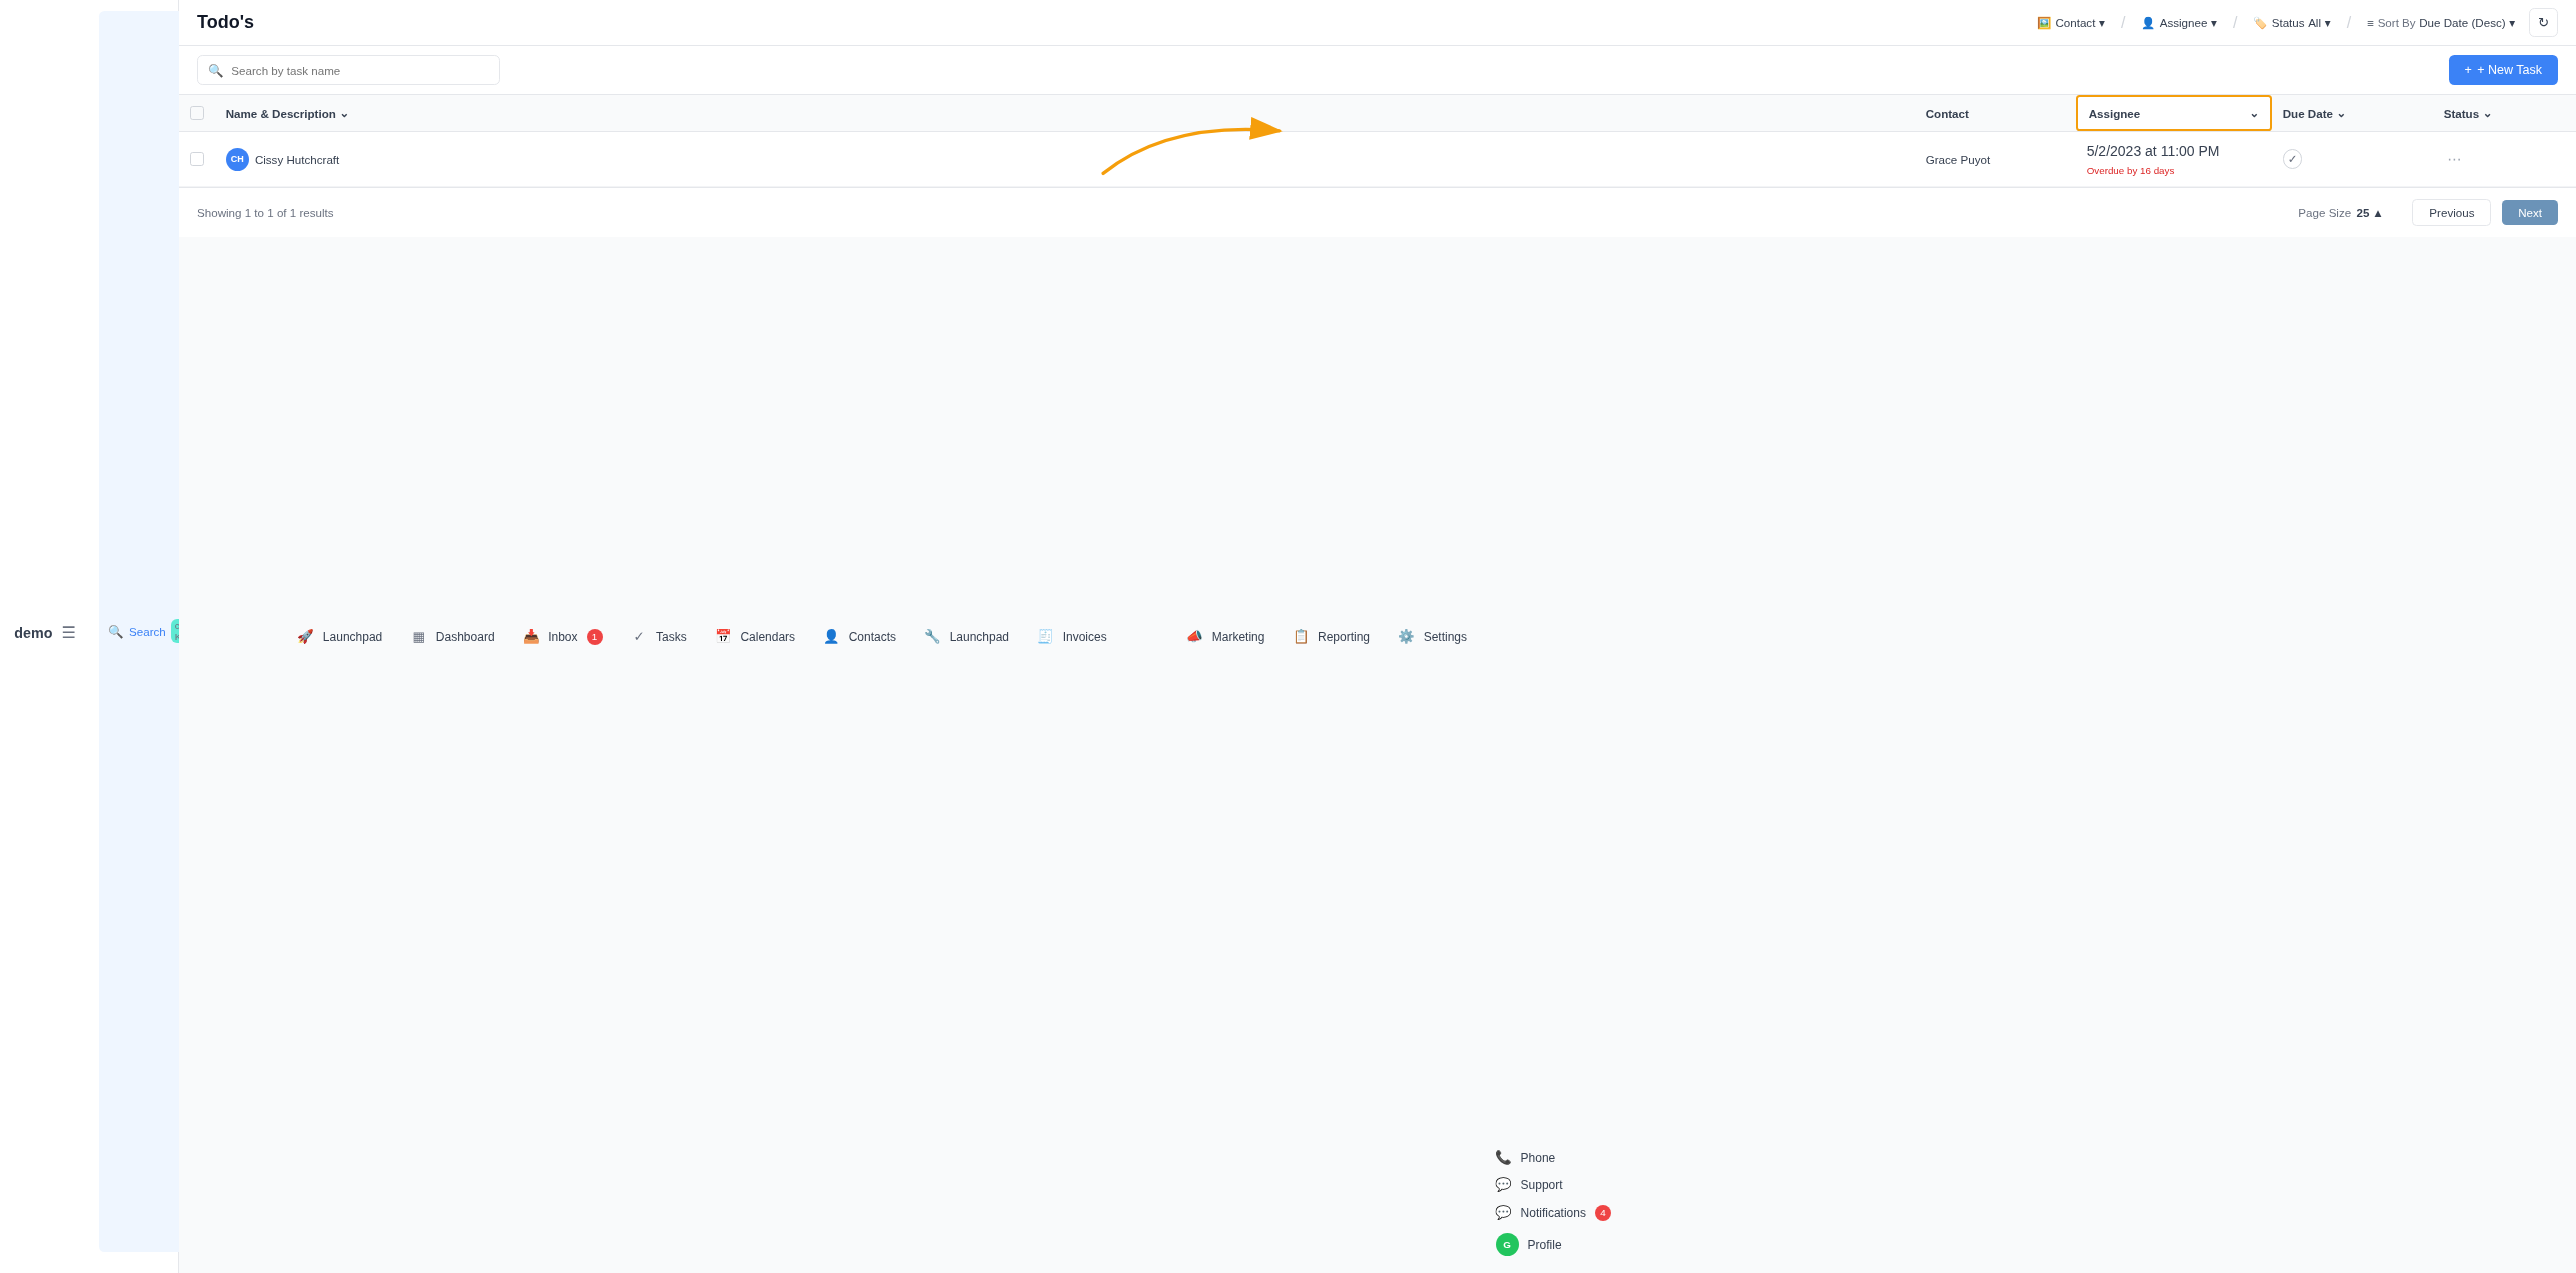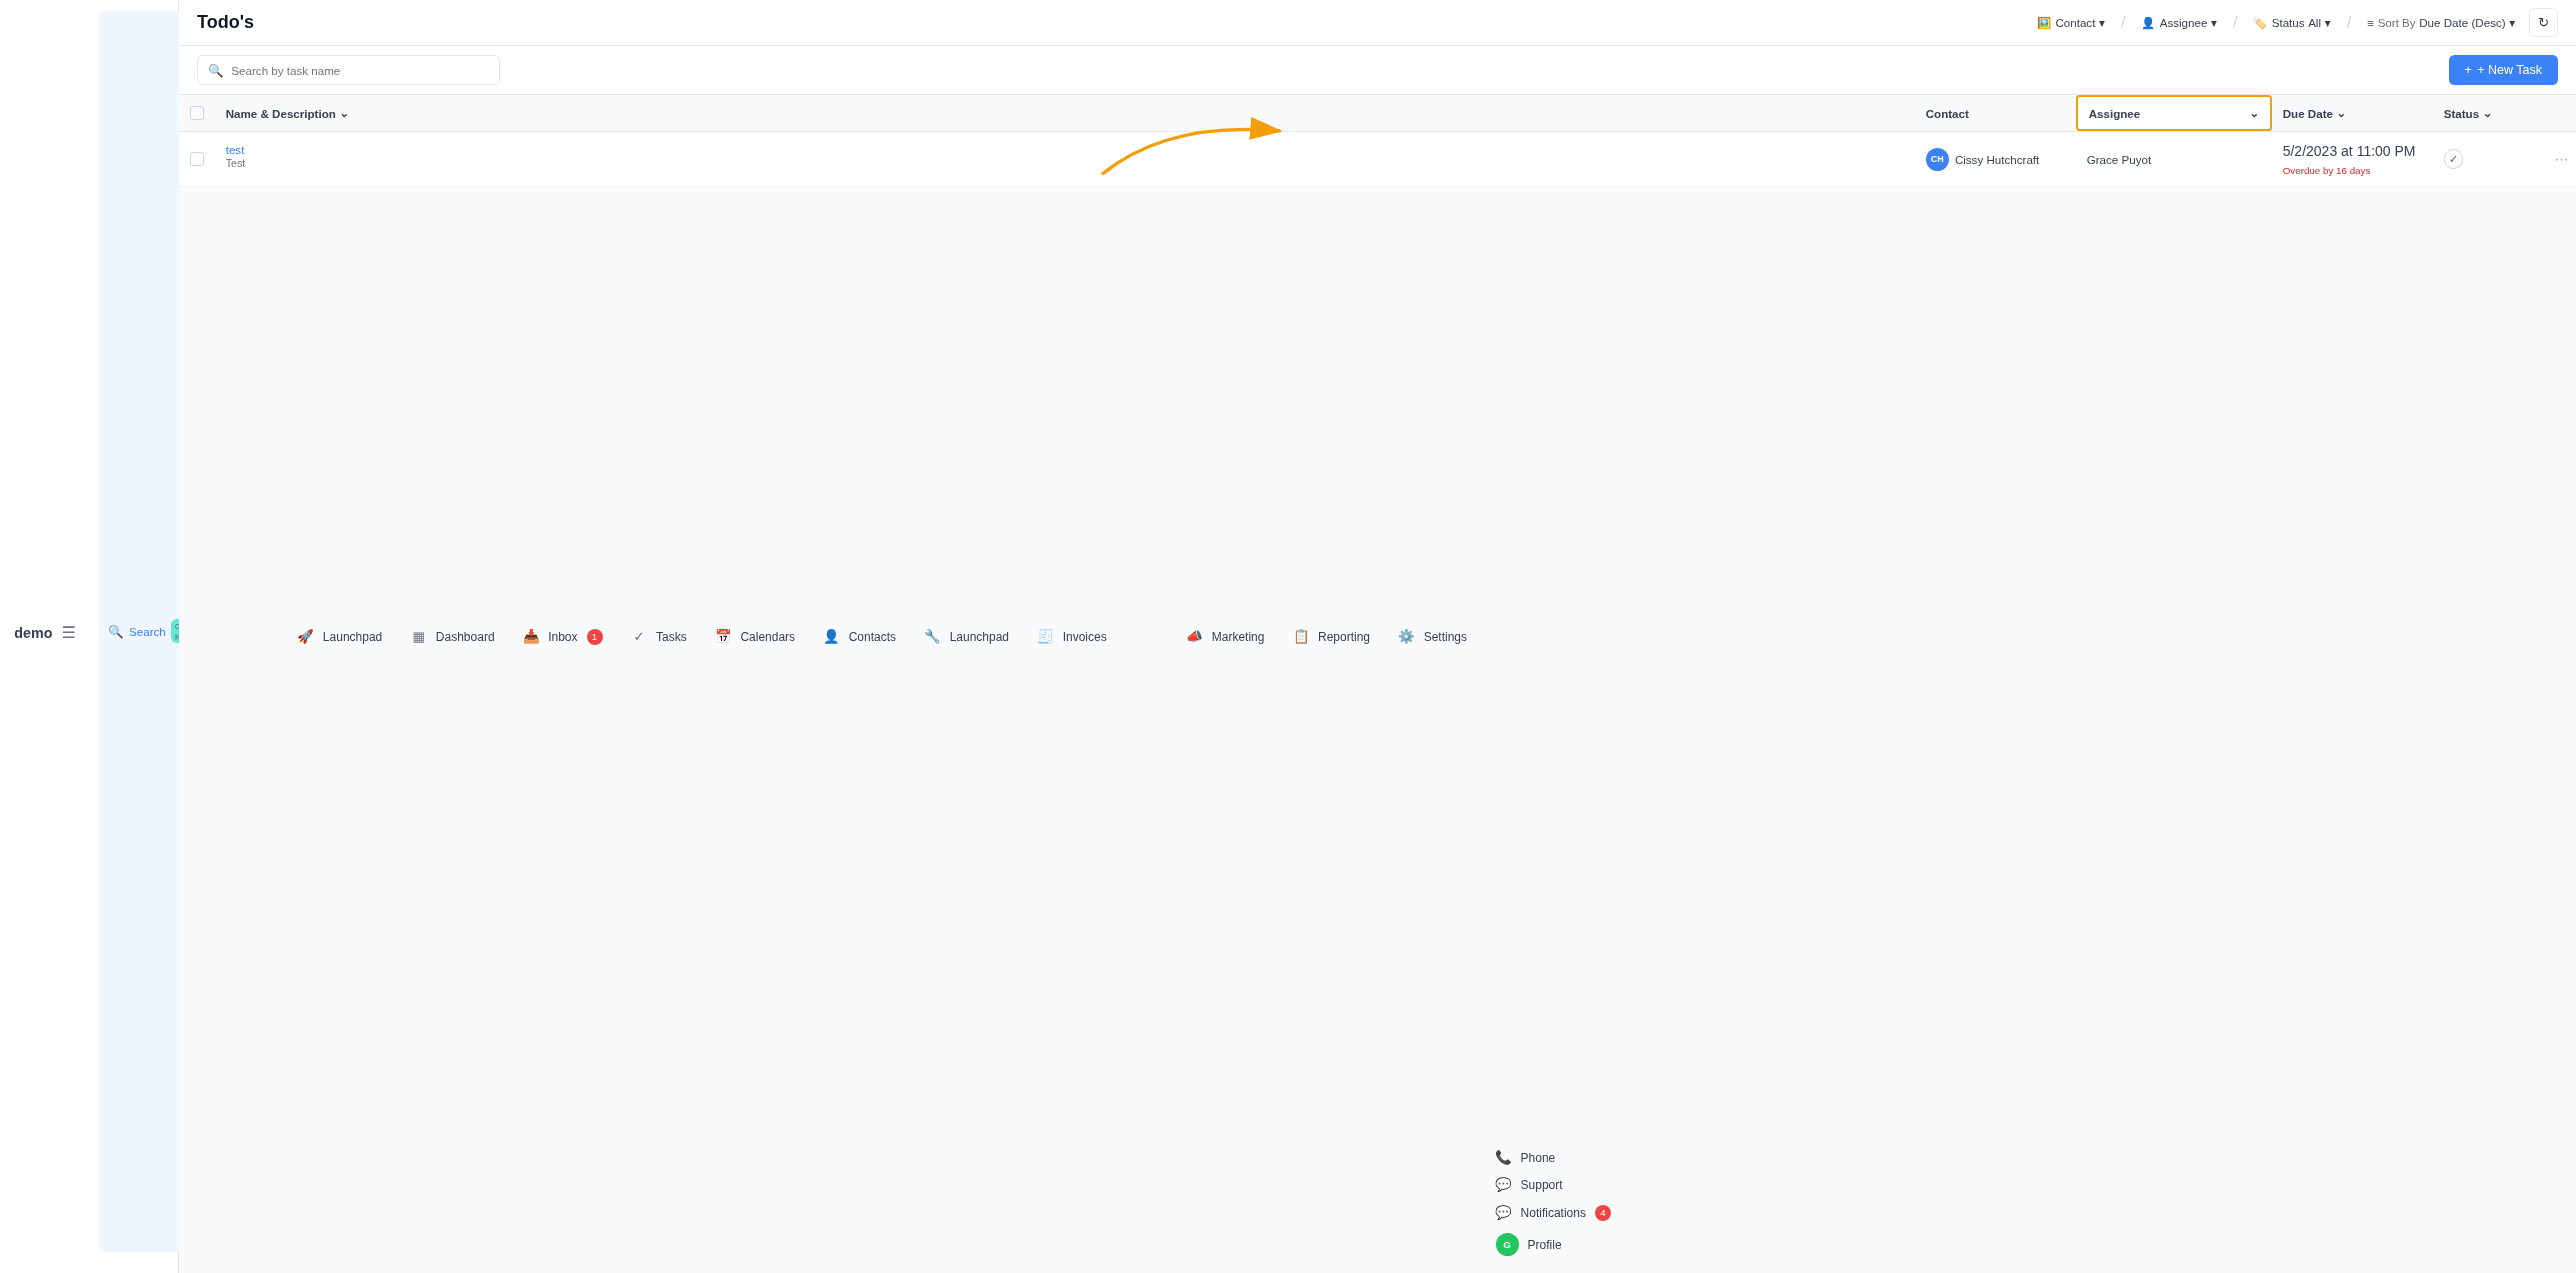--- a/index.html
+++ b/index.html
@@ -525,24 +525,20 @@
           <span>Status</span>
           <span>⌄</span>
         </div>
         <div class="th"></div>
       </div>
 
       <div class="table-row">
         <div class="td td-check">
           <div class="checkbox"></div>
         </div>
-        <div class="td task-col">
-          <span class="task-name">test</span>
-          <span class="task-sub">Test</span>
-        </div>
         <div class="td">
           <div class="contact-avatar">CH</div>
           <span>Cissy Hutchcraft</span>
         </div>
         <div class="td">
           <span>Grace Puyot</span>
         </div>
         <div class="td due-date-col">
           <span class="due-date">5/2/2023 <span style="font-weight:400; color:#374151;">at 11:00 PM</span></span>
           <span class="due-date-overdue">Overdue by 16 days</span>
@@ -560,15 +556,27 @@
       <svg class="arrow-overlay" viewBox="0 0 1440 300" preserveAspectRatio="xMidYMid meet" style="position:absolute;top:0;left:0;width:100%;height:196px;pointer-events:none;z-index:50;">
         <defs>
           <marker id="arrowhead" markerWidth="10" markerHeight="7" refX="9" refY="3.5" orient="auto">
             <polygon points="0 0, 10 3.5, 0 7" fill="#f59e0b"></polygon>
           </marker>
         </defs>
         <path d="M 300,120 Q 400,40 570,55" stroke="#f59e0b" stroke-width="5" fill="none" marker-end="url(#arrowhead)" stroke-linecap="round"></path>
       </svg>
     </div>
 
+    <div class="pagination-bar">
+      <span class="pagination-info">Showing 1 to 1 of 1 results</span>
+      <div class="page-size-group">
+        <span class="page-size-label">Page Size</span>
+        <span class="page-size-val">
+          <span>25</span>
+          <span>▲</span>
+        </span>
+      </div>
+      <button class="prev-btn">Previous</button>
+      <button class="next-btn">Next</button>
+    </div>
   </div>
 </div>
 
 
 </body></html>

